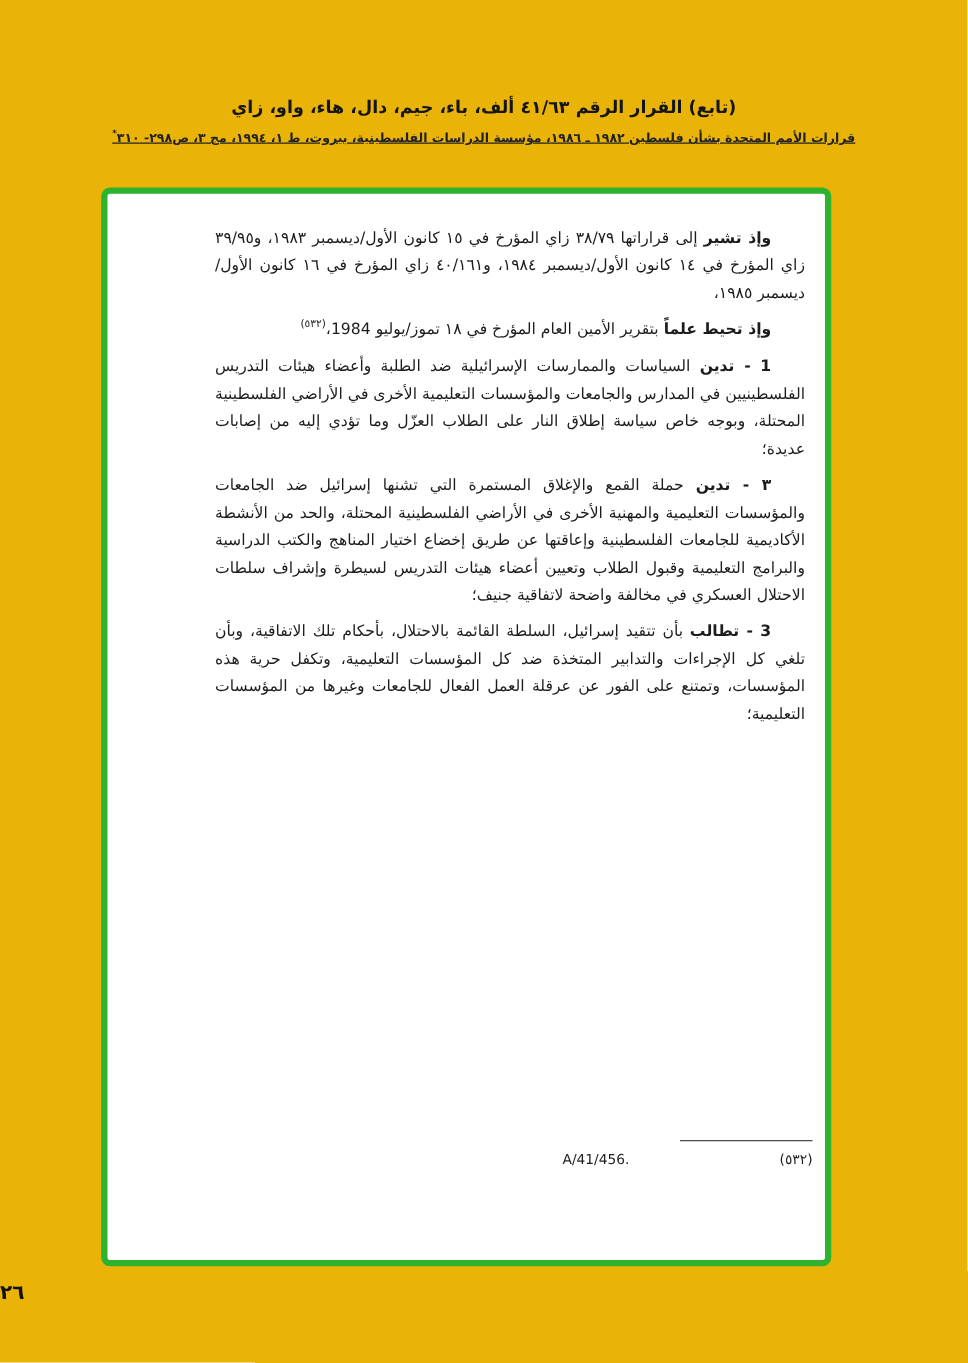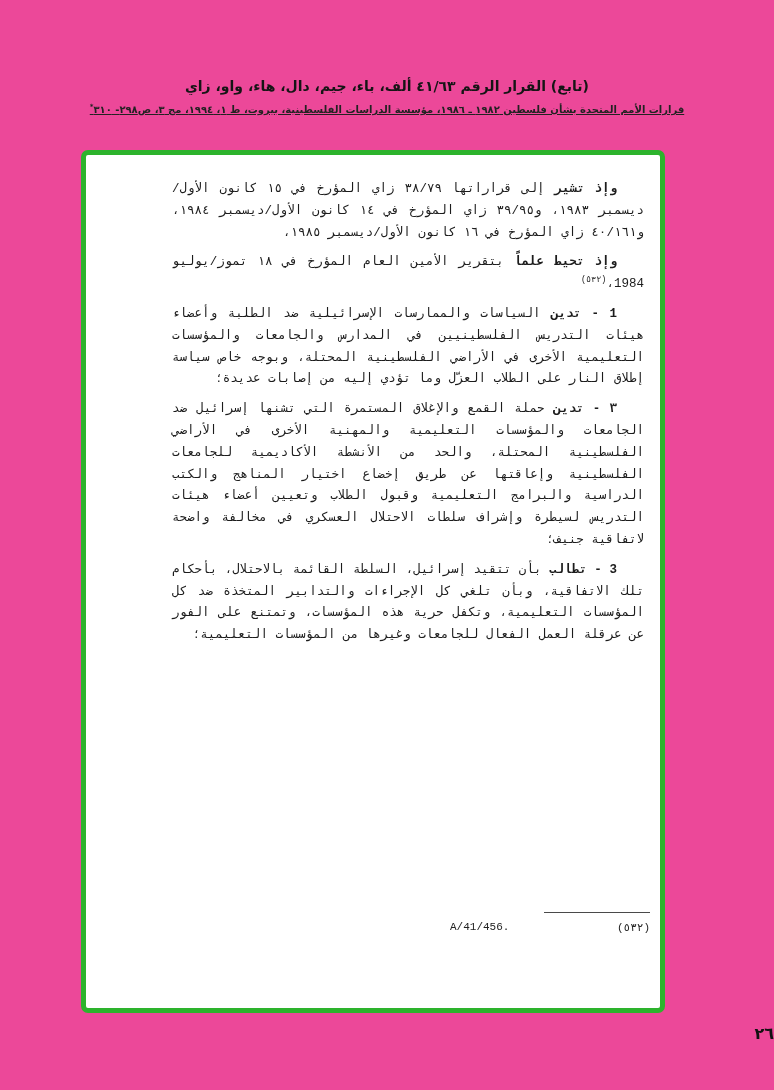--- a/index.html
+++ b/index.html
@@ -5,21 +5,21 @@
   html, body { margin: 0; padding: 0; }
   body {
     width: 774px; height: 1090px;
     background: #ffffff;
     font-family: "DejaVu Sans", sans-serif;
     color: #1c1c1c;
   }
   .page {
     position: relative;
     width: 774px; height: 1090px;
-    background: #ec4899;
+    background: #eab308;
     overflow: hidden;
   }
   .doc-header {
     position: absolute;
     top: 78px; left: 0; width: 100%;
     text-align: center;
     direction: rtl;
   }
   .doc-title {
     font-size: 14px;
@@ -35,21 +35,20 @@
   }
   .doc-subtitle sup { font-size: 7px; }
   .green-box {
     position: absolute;
     left: 81px; top: 150px;
     width: 584px; height: 863px;
     border: 5px solid #2db32d;
     border-radius: 7px;
     background: #ffffff;
     box-sizing: border-box;
-    font-family: Liberation Mono, monospace;
   }
   .text-column {
     position: absolute;
     top: 24px; right: 16px;
     width: 472px;
     direction: rtl;
     text-align: justify;
     font-size: 12.5px;
     line-height: 21.8px;
     color: #1c1c1c;
@@ -75,21 +74,21 @@
     margin-top: 8px;
     font-size: 11px;
     display: flex;
     gap: 10px;
     justify-content: space-between;
     color: #222222;
   }
   .page-number {
     position: absolute;
     top: 1024px; left: 0; width: 100%;
-    text-align: right;
+    text-align: left;
     font-size: 16px;
     font-weight: 700;
     color: #111111;
   }
 </style>
 </head>
 <body>
 
 <div class="page">
 

